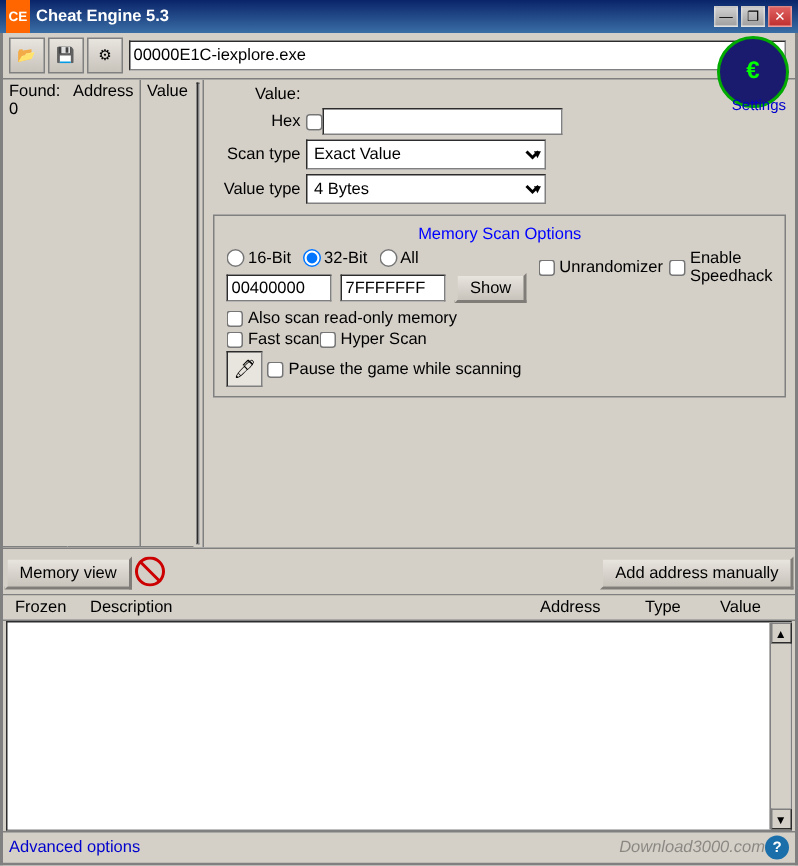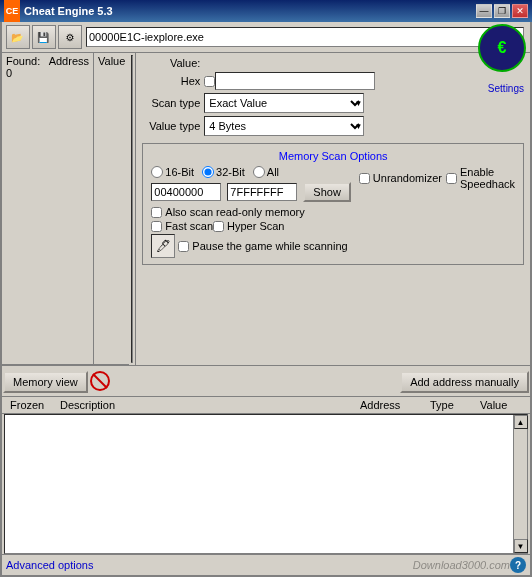--- a/index.html
+++ b/index.html
@@ -195,21 +195,21 @@
       background: linear-gradient(to bottom, #e8e4de, #c8c4bc);
       cursor: pointer;
       font-size: 11px;
       color: #808080;
     }
 
     
     .settings-link {
       position: absolute;
       right: 6px;
-      top: 30px;
+      top: 12px;
       font-size: 10px;
       color: #0000cc;
       cursor: pointer;
       text-decoration: none;
     }
 
     
     .form-row {
       display: flex;
       align-items: center;

